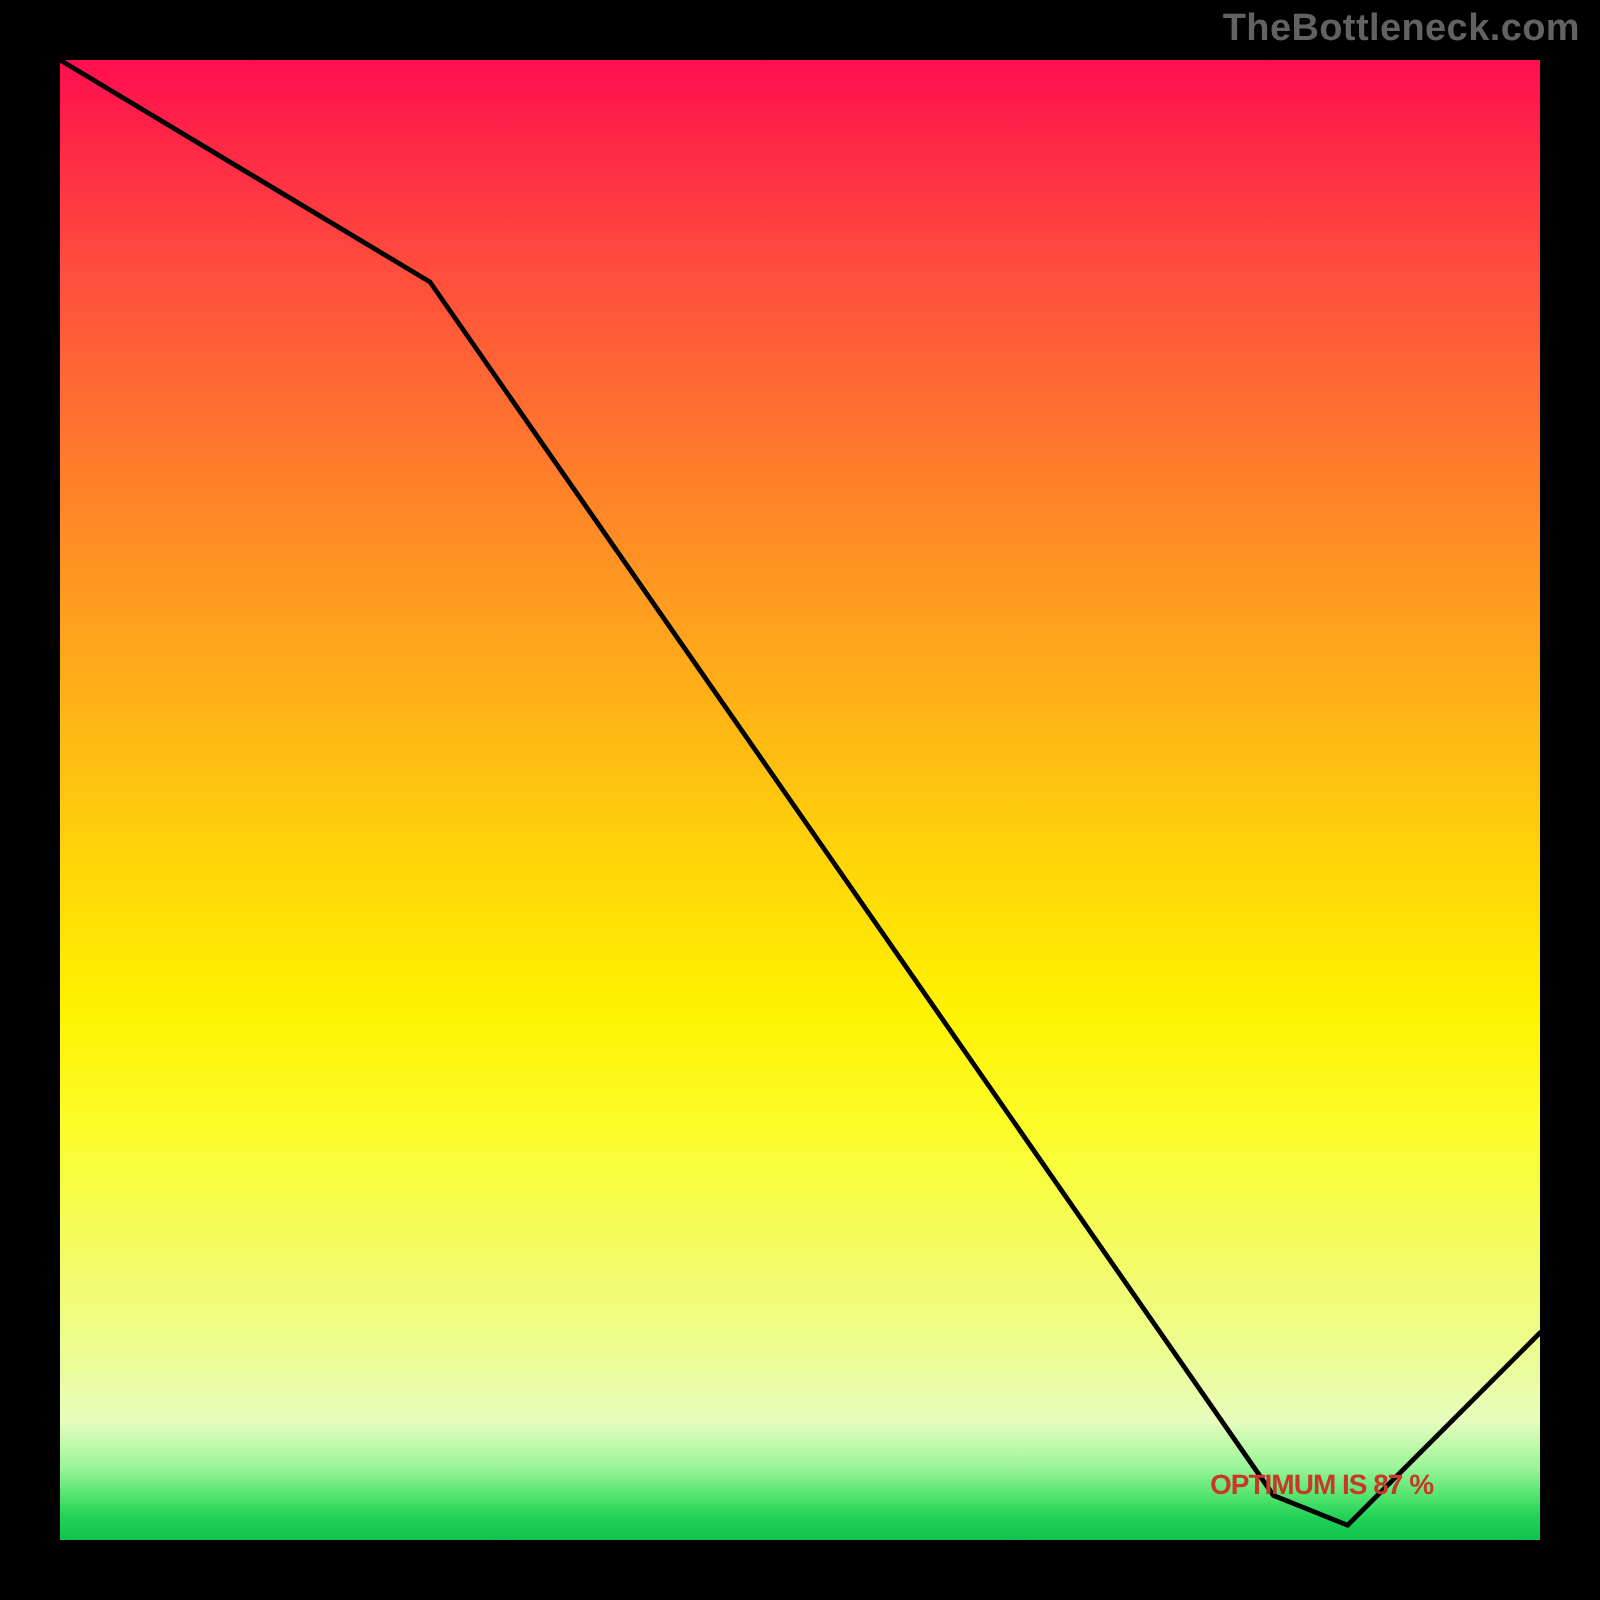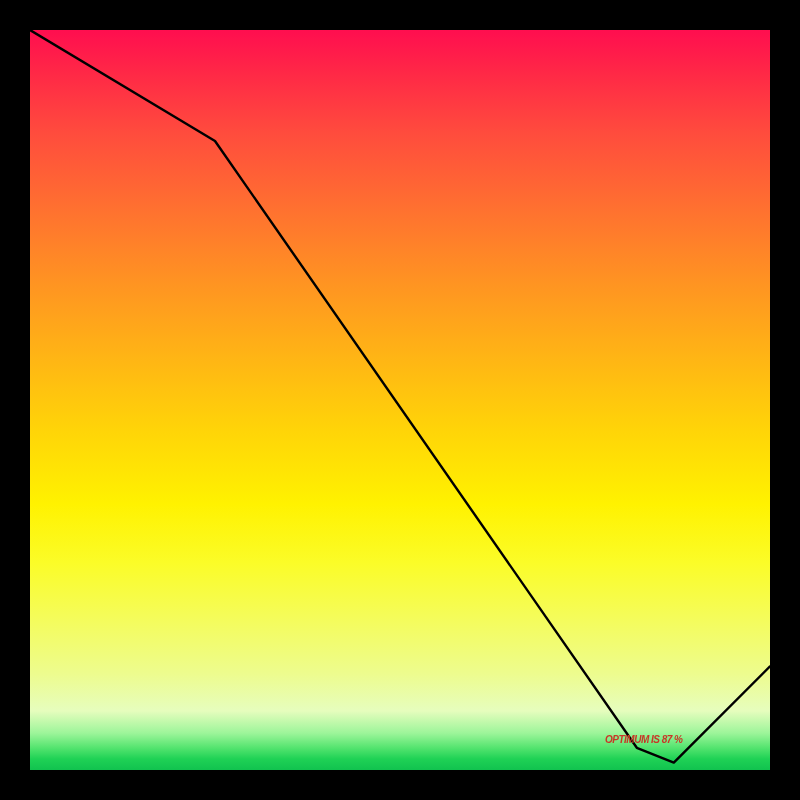--- a/index.html
+++ b/index.html
@@ -61,33 +61,33 @@
   .curve {
     position: absolute;
     inset: 0;
     width: 100%;
     height: 100%;
     pointer-events: none;
   }
   .annotation {
     position: absolute;
     color: #c83727;
-    font-size: 10px;
+    font-size: 14px;
     font-weight: 700;
     letter-spacing: -0.5px;
     white-space: nowrap;
-    font-style: italic;
     
   }
 </style>
 </head>
 <body>
 
 <div class="stage">
 
+  <div class="watermark">TheBottleneck.com</div>
 
   <div class="plot">
     <div class="gradient"></div>
 
     <svg class="curve" viewBox="0 0 740 740" preserveAspectRatio="none">
       <path id="curve-path" fill="none" stroke="#000" stroke-width="2.4" stroke-linejoin="round" stroke-linecap="round" d="M0.0 0.0 L185.0 111.0 L606.8 717.8 L643.8 732.6 L740.0 636.4"></path>
     </svg>
 
     <div class="annotation" style="left:575px; top:704px;">OPTIMUM IS 87 %</div>
   </div>

